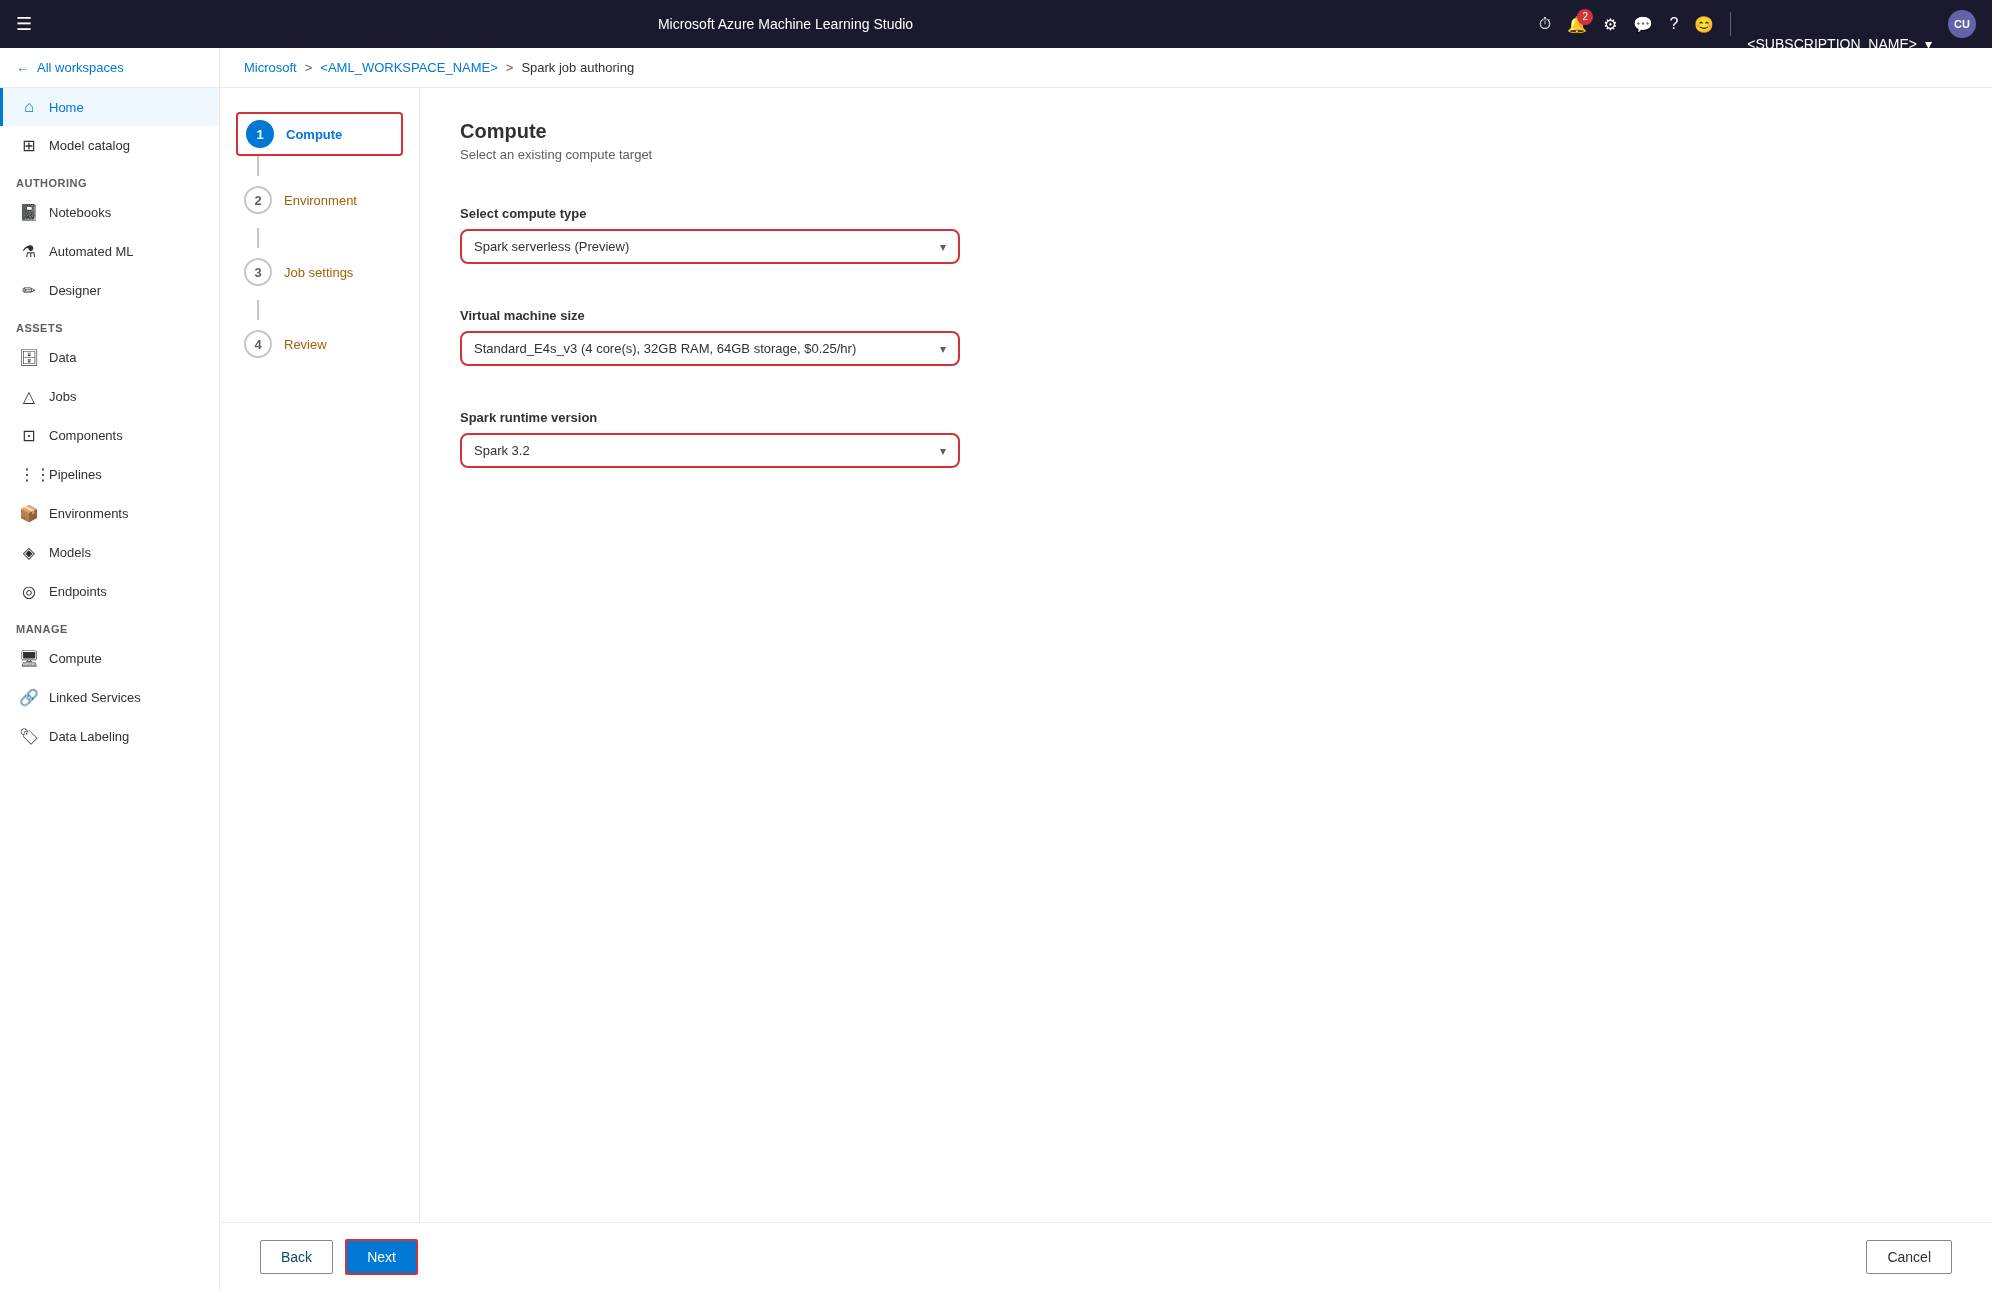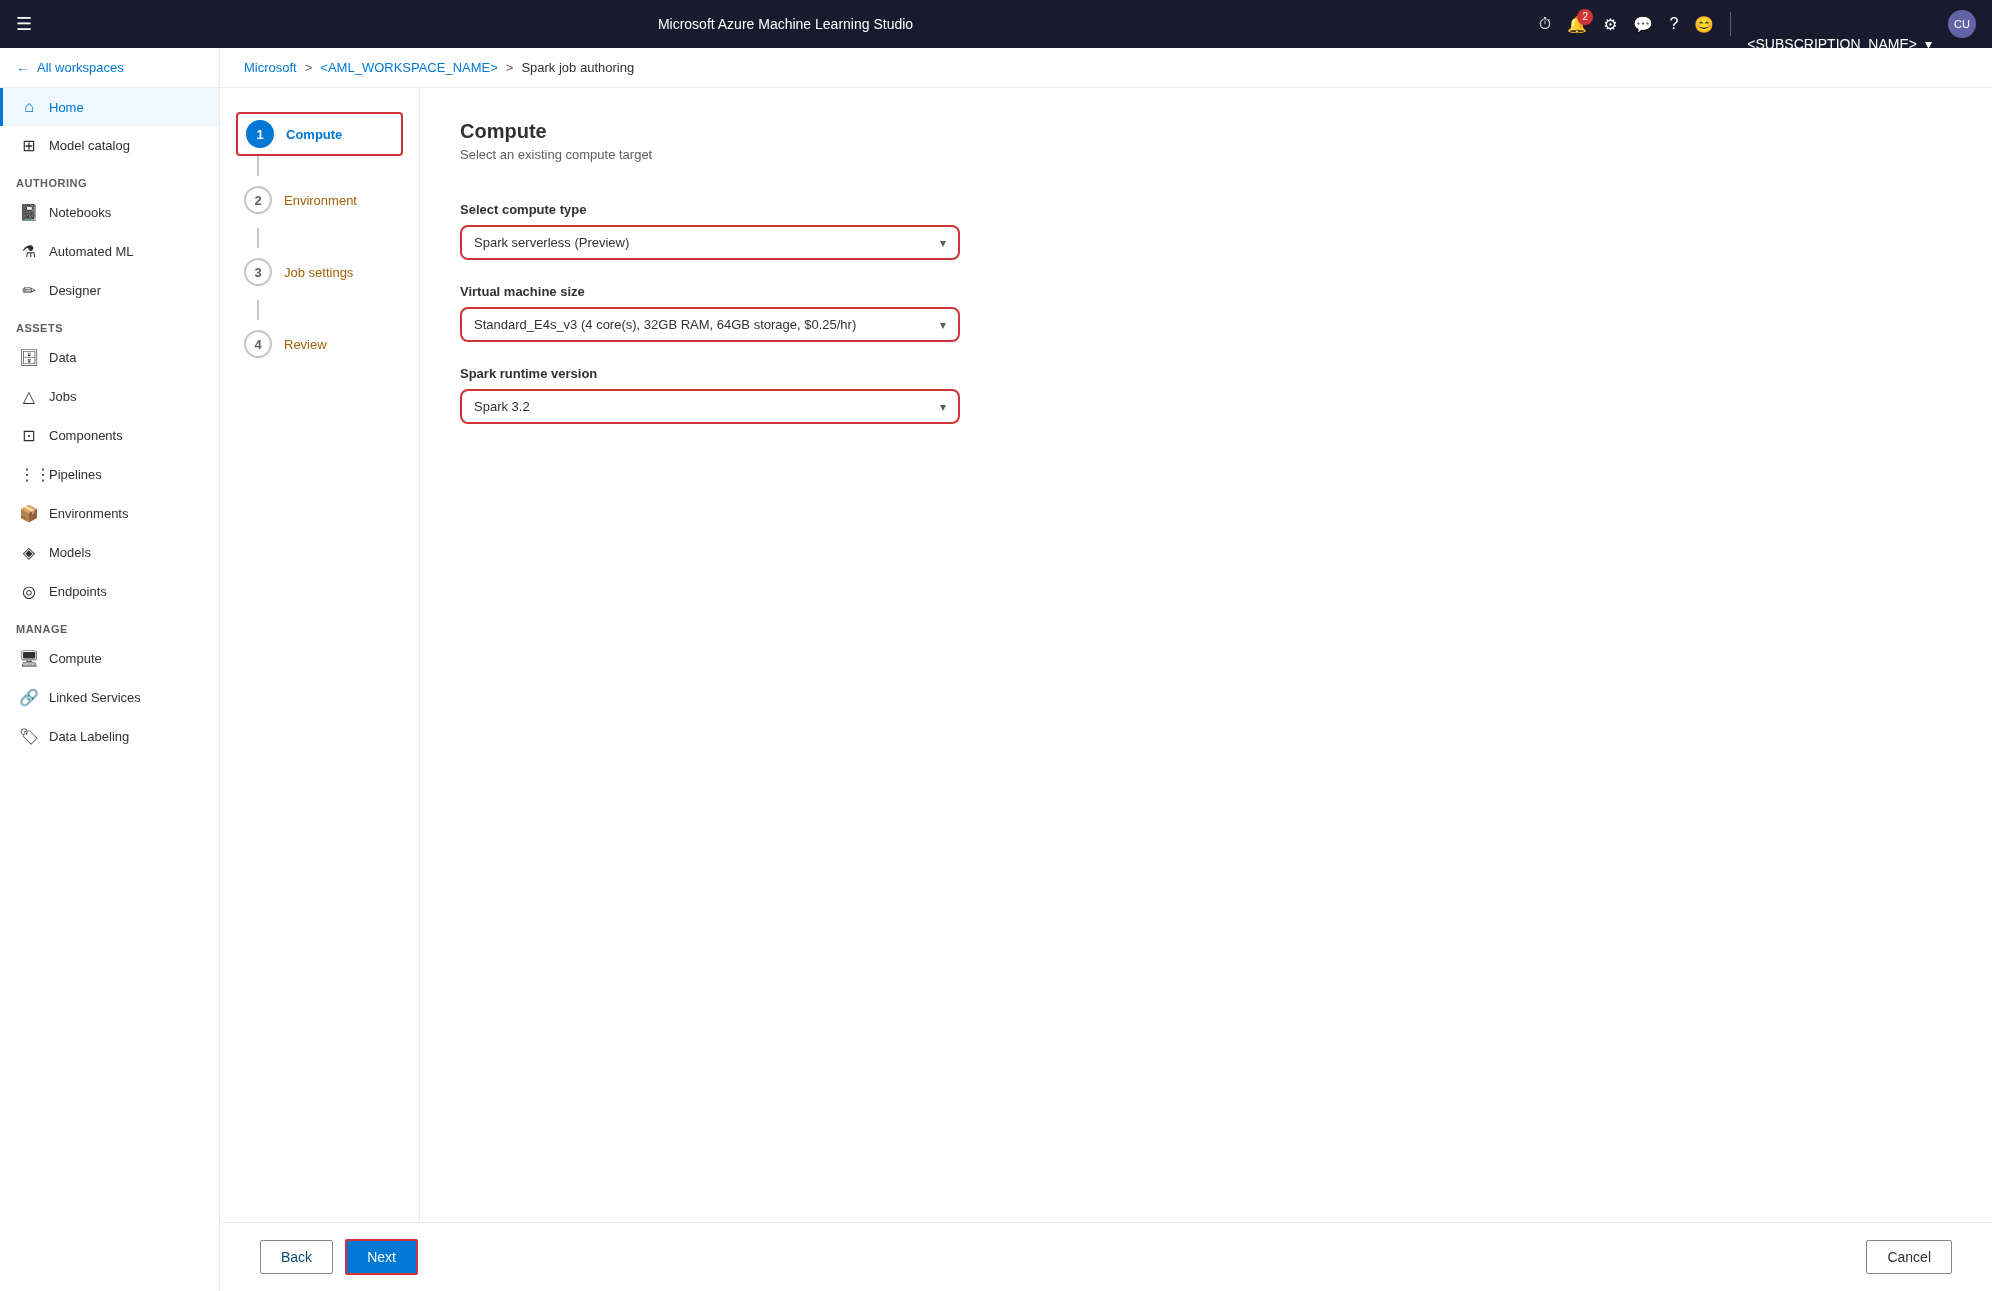--- a/index.html
+++ b/index.html
@@ -63,21 +63,21 @@
     }
     .user-avatar {
       width: 28px;
       height: 28px;
       background: #6264a7;
       border-radius: 50%;
       display: flex;
       align-items: center;
       justify-content: center;
       font-size: 11px;
-      font-weight: 400;
+      font-weight: 700;
       color: white;
     }
     .hamburger-icon {
       font-size: 18px;
       cursor: pointer;
       color: white;
     }
 
     
     .main-layout {
@@ -235,20 +235,21 @@
       color: #323130;
       margin-bottom: 4px;
     }
     .form-subtitle {
       font-size: 13px;
       color: #605e5c;
       margin-bottom: 40px;
     }
     .form-field {
       margin-bottom: 24px;
+      margin-top: 44px;
     }
     .form-label {
       font-size: 13px;
       font-weight: 600;
       color: #323130;
       margin-bottom: 8px;
       display: block;
     }
     .form-select {
       display: flex;

